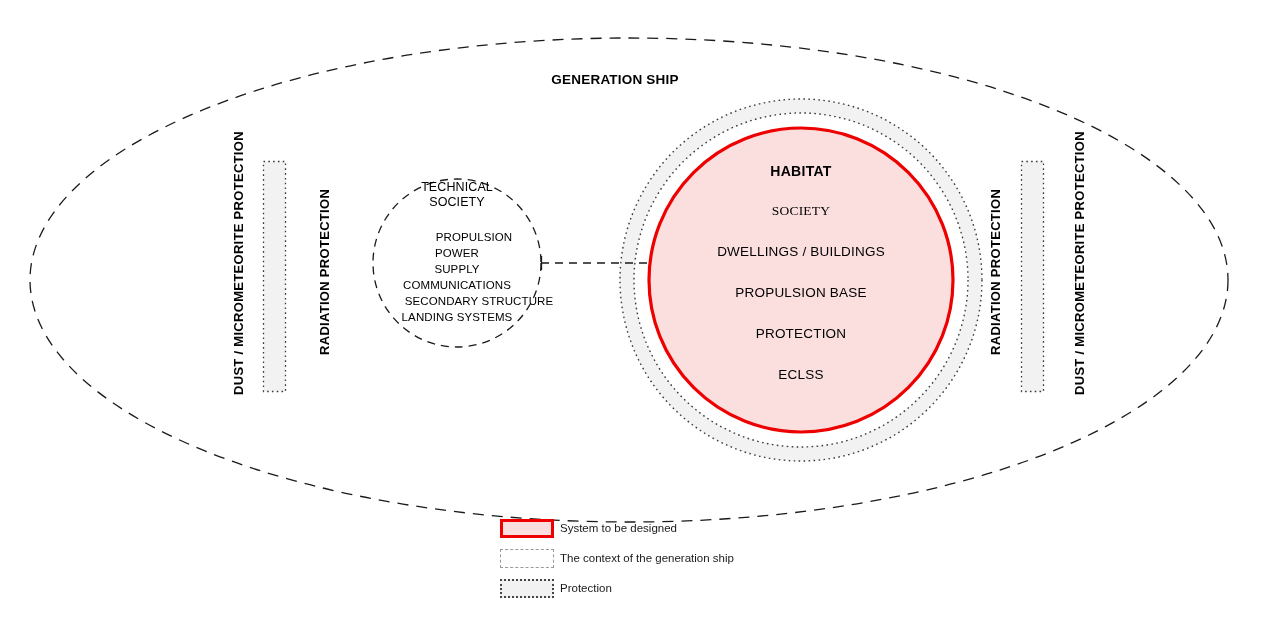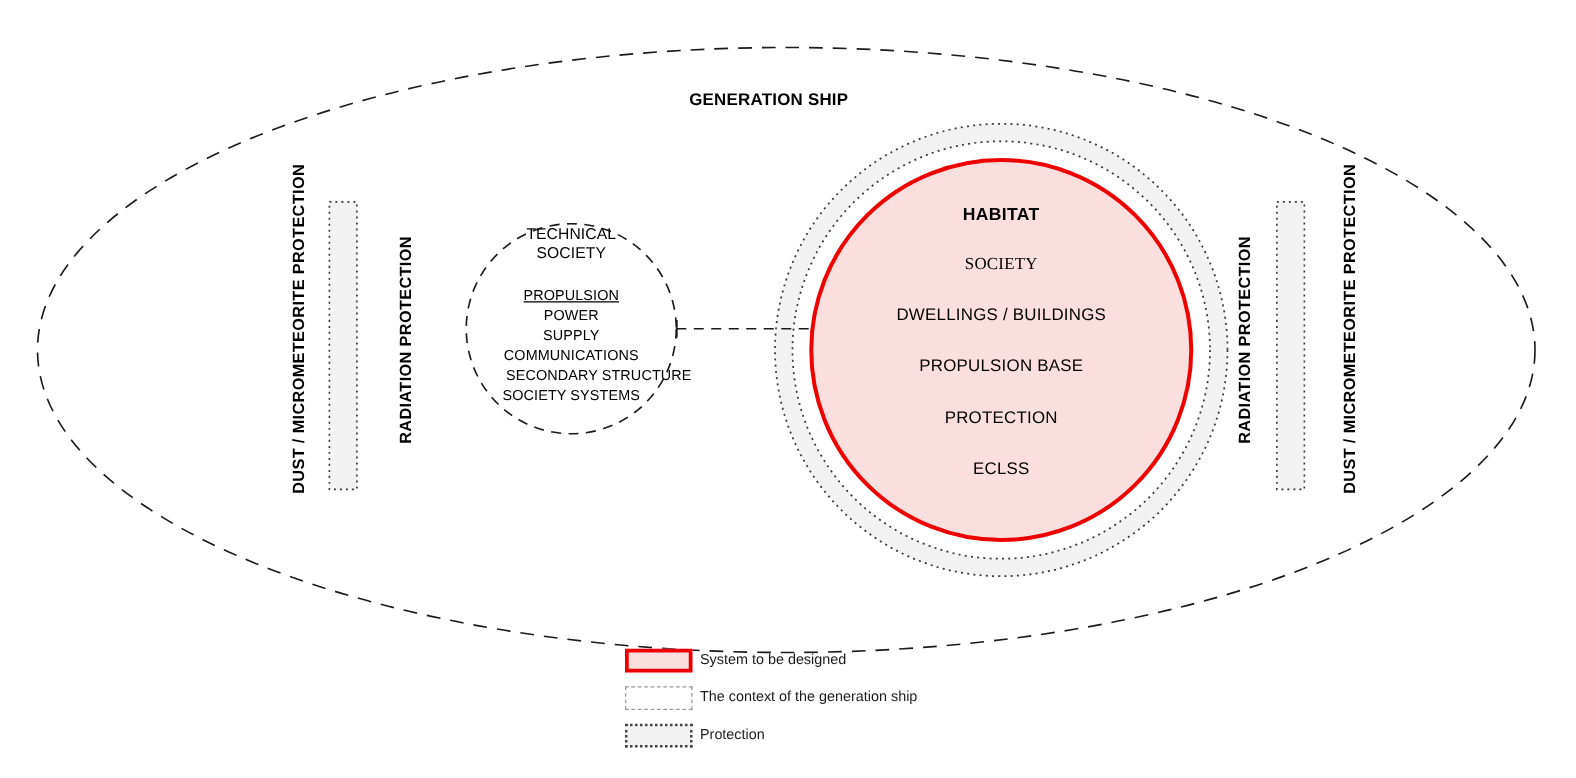--- a/index.html
+++ b/index.html
@@ -113,26 +113,26 @@
 
     <circle cx="801" cy="280" r="152" fill="#fbdede" stroke="#ee0000" stroke-width="3.2"></circle>
 
   </svg>
 
   <div class="txt title-main ctr" style="left:615px; top:73px;">GENERATION SHIP</div>
 
   <div class="txt circ-title ctr" style="left:457px; top:181px;">TECHNICAL</div>
   <div class="txt circ-title ctr" style="left:457px; top:196px;">SOCIETY</div>
 
-  <div class="txt tech-item ctr" style="left:457px; top:232px;text-decoration:underline;">PROPULSION</div>
+  <div class="txt tech-item ctr" style="left:474px; top:232px;">PROPULSION</div>
   <div class="txt tech-item ctr" style="left:457px; top:248px;">POWER</div>
   <div class="txt tech-item ctr" style="left:457px; top:264px;">SUPPLY</div>
   <div class="txt tech-item ctr" style="left:457px; top:280px;">COMMUNICATIONS</div>
   <div class="txt tech-item ctr" style="left:479px; top:296px;">SECONDARY STRUCTURE</div>
-  <div class="txt tech-item ctr" style="left:457px; top:312px;">SOCIETY SYSTEMS</div>
+  <div class="txt tech-item ctr" style="left:457px; top:312px;">LANDING SYSTEMS</div>
 
   <div class="txt hab-title ctr" style="left:801px; top:164px;">HABITAT</div>
   <div class="txt hab-item ctr" style="left:801px; top:204px;font-family:Liberation Serif, serif;">SOCIETY</div>
   <div class="txt hab-item ctr" style="left:801px; top:245px;">DWELLINGS / BUILDINGS</div>
   <div class="txt hab-item ctr" style="left:801px; top:286px;">PROPULSION BASE</div>
   <div class="txt hab-item ctr" style="left:801px; top:327px;">PROTECTION</div>
   <div class="txt hab-item ctr" style="left:801px; top:368px;">ECLSS</div>
 
   <div class="txt vlabel" style="left:232px; top:395px;">DUST / MICROMETEORITE PROTECTION</div>
   <div class="txt vlabel" style="left:318px; top:355px;">RADIATION PROTECTION</div>

